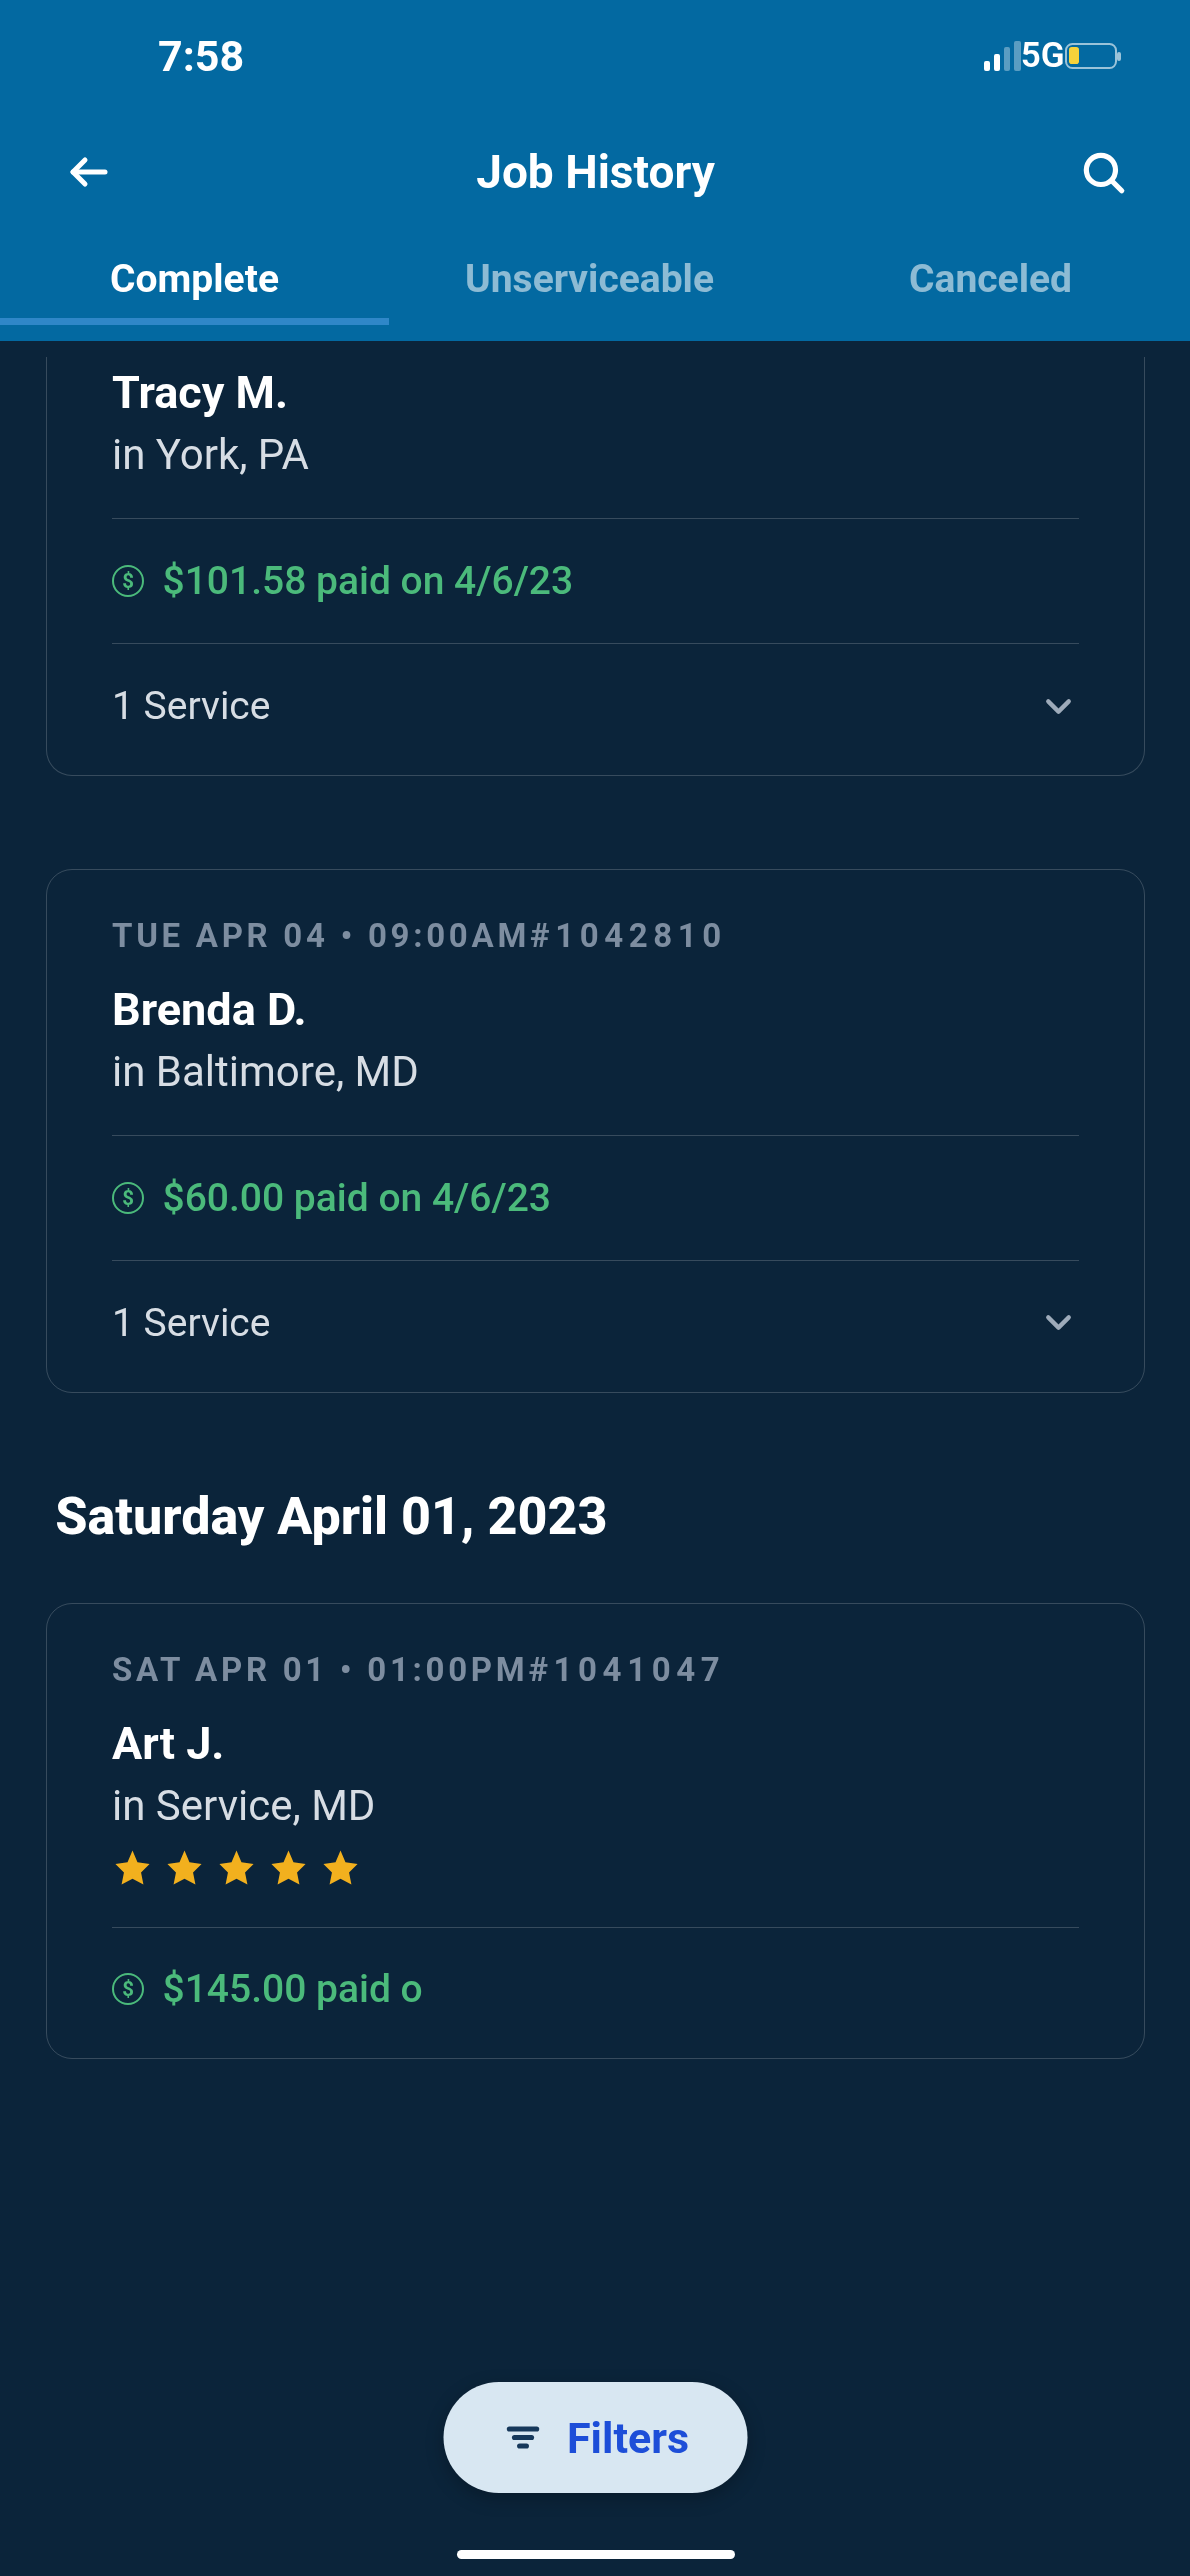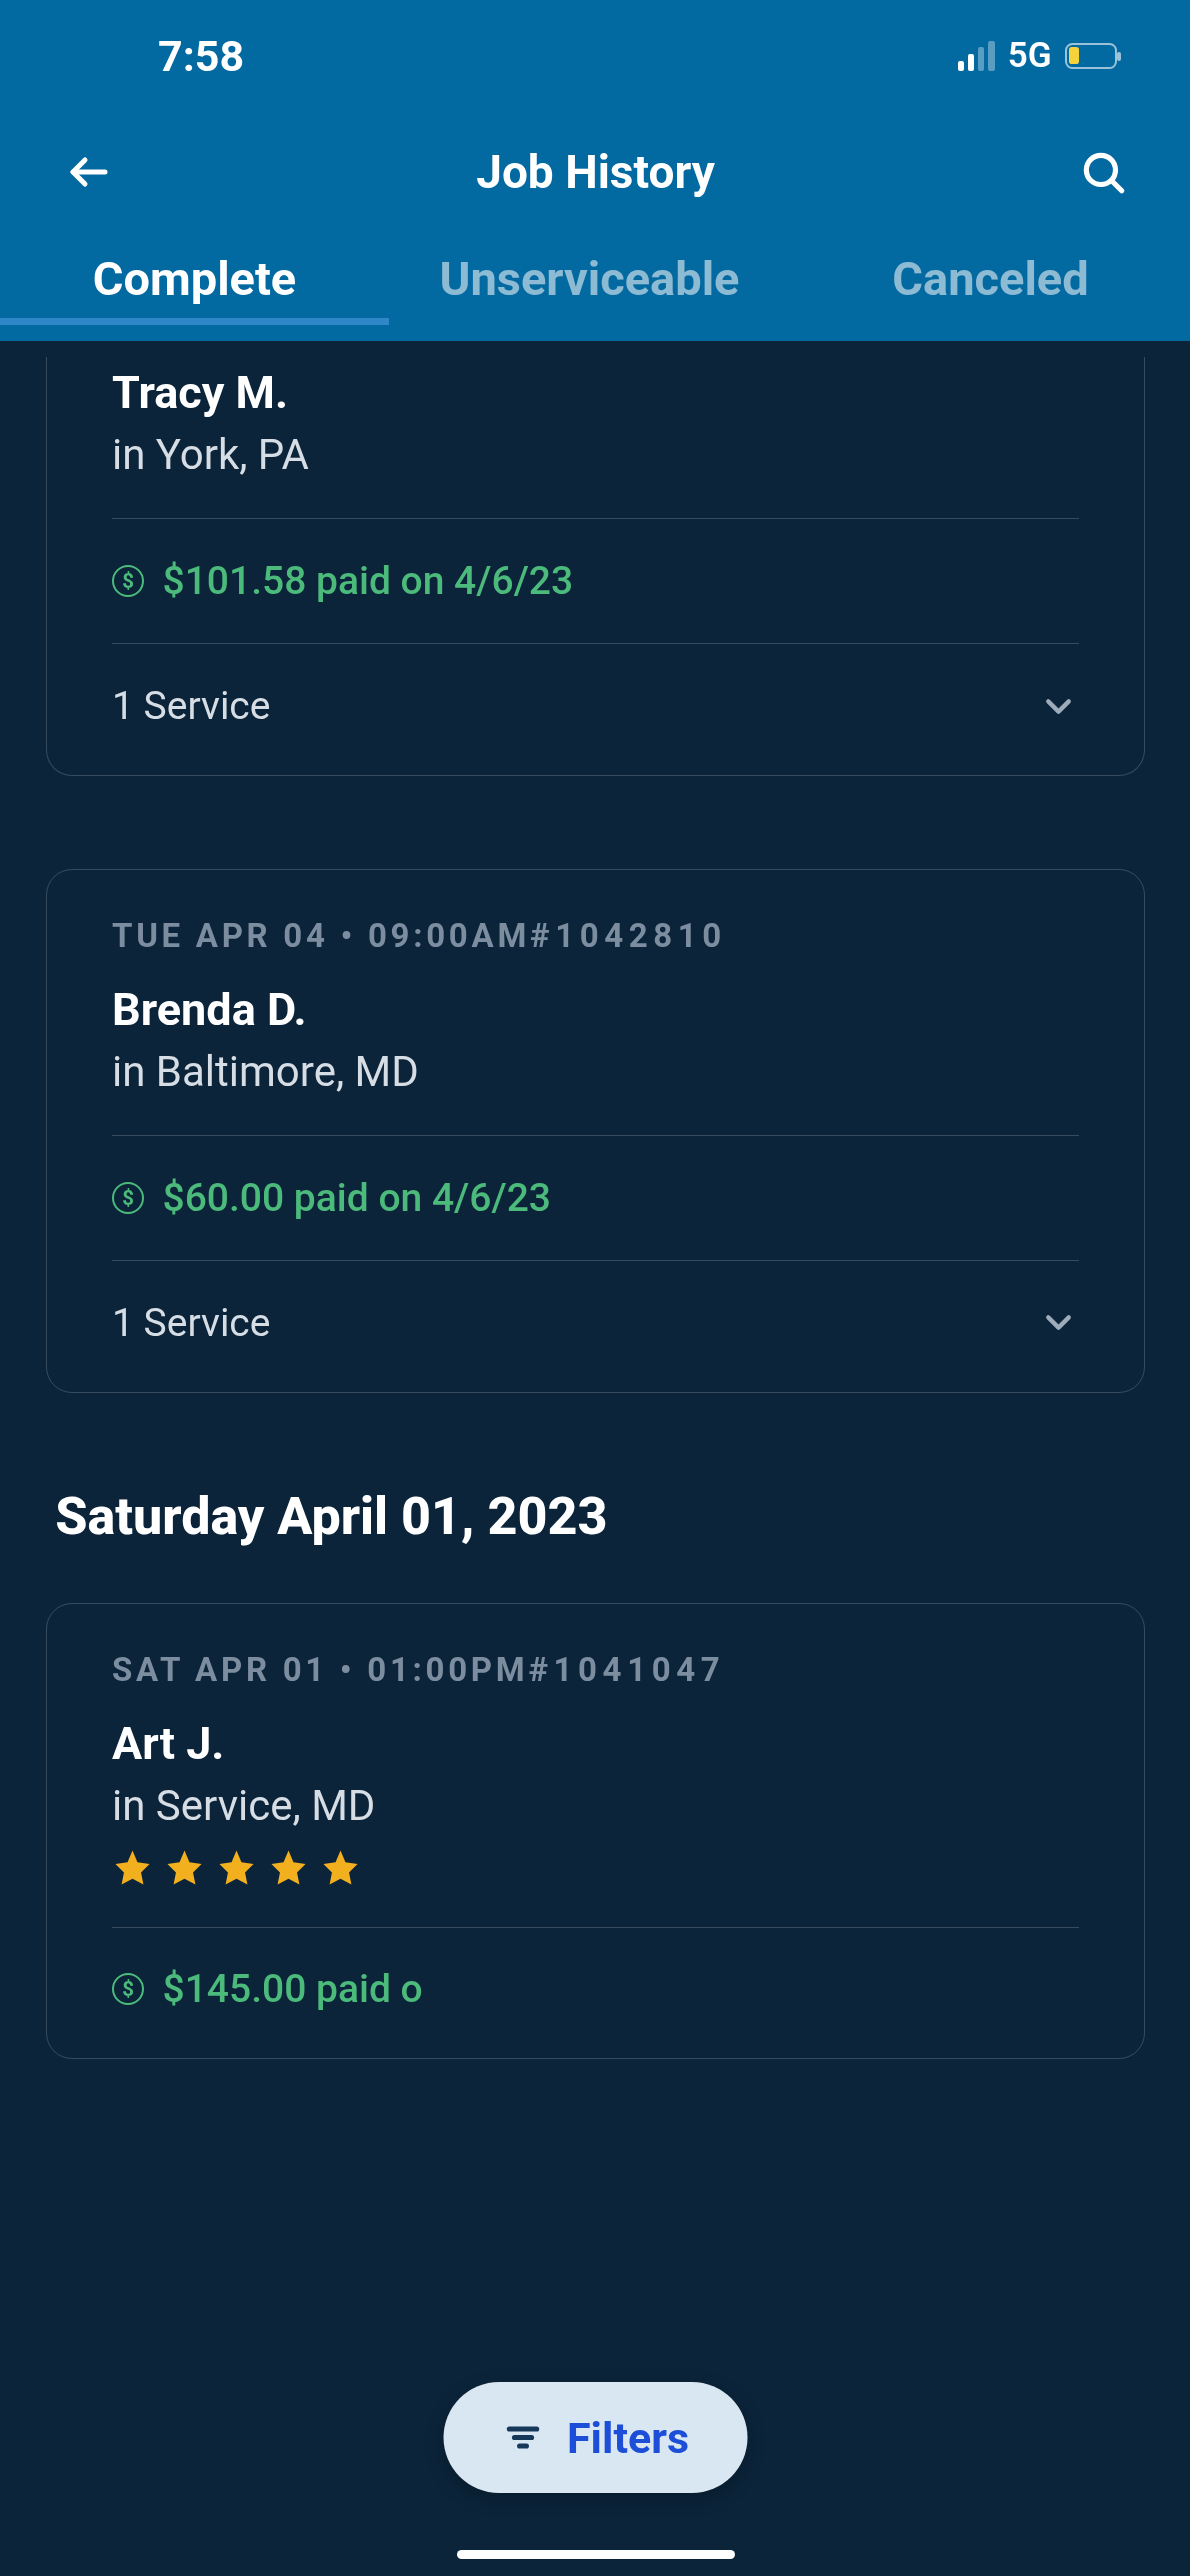--- a/index.html
+++ b/index.html
@@ -33,21 +33,20 @@
     font-weight: 600;
   }
   .status-bar .time {
     font-size: 43px;
     font-weight: 700;
     padding-left: 102px;
   }
   .status-bar .right {
     display: flex;
     align-items: center;
-    gap: 13px;
     padding-right: 18.5px;
     text-align: right;
   }
   .signal-bars {
     display: flex;
     align-items: flex-end;
     gap: 3.7px;
     height: 30px;
   }
   .signal-bars span {
@@ -106,21 +105,21 @@
   }
 
   .tabs {
     display: flex;
     height: 93px;
     align-items: center;
   }
   .tab {
     flex: 1;
     text-align: center;
-    font-size: 47px;
+    font-size: 39px;
     font-weight: 700;
     color: rgba(255,255,255,0.55);
     height: 100%;
     display: flex;
     align-items: center;
     justify-content: center;
     position: relative;
   }
   .tab.first { flex: 0 0 389px; }
   .tab.active { color: #ffffff; }

